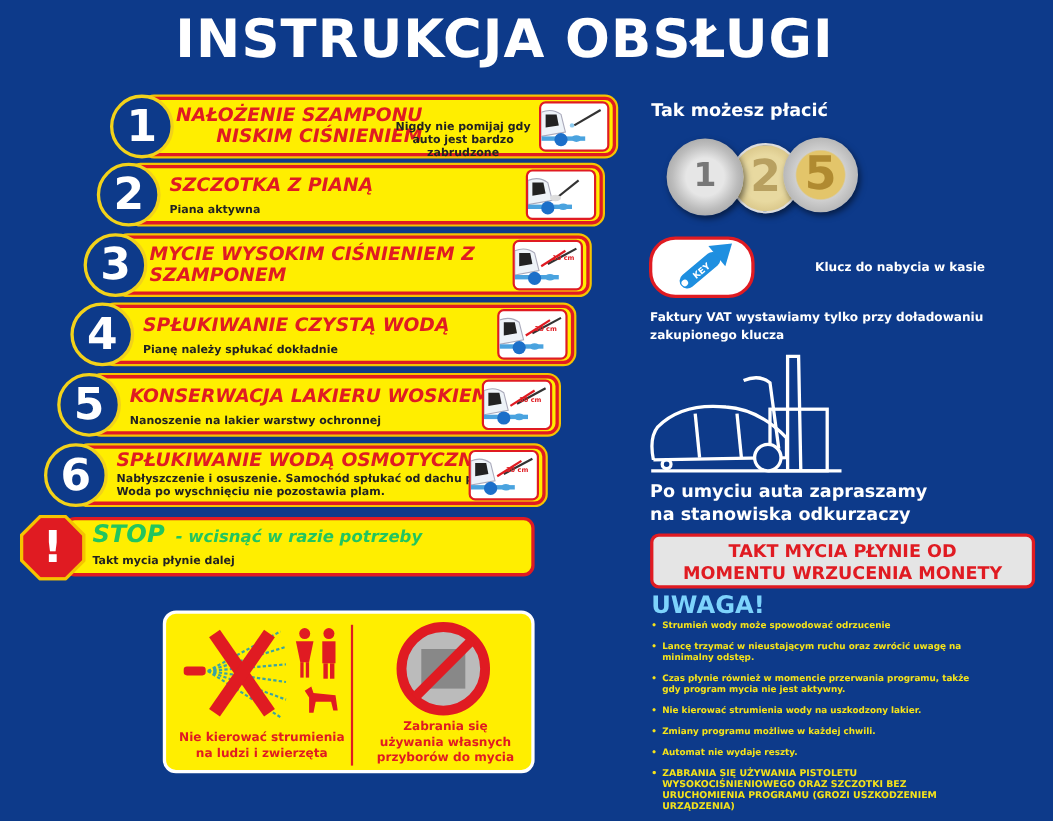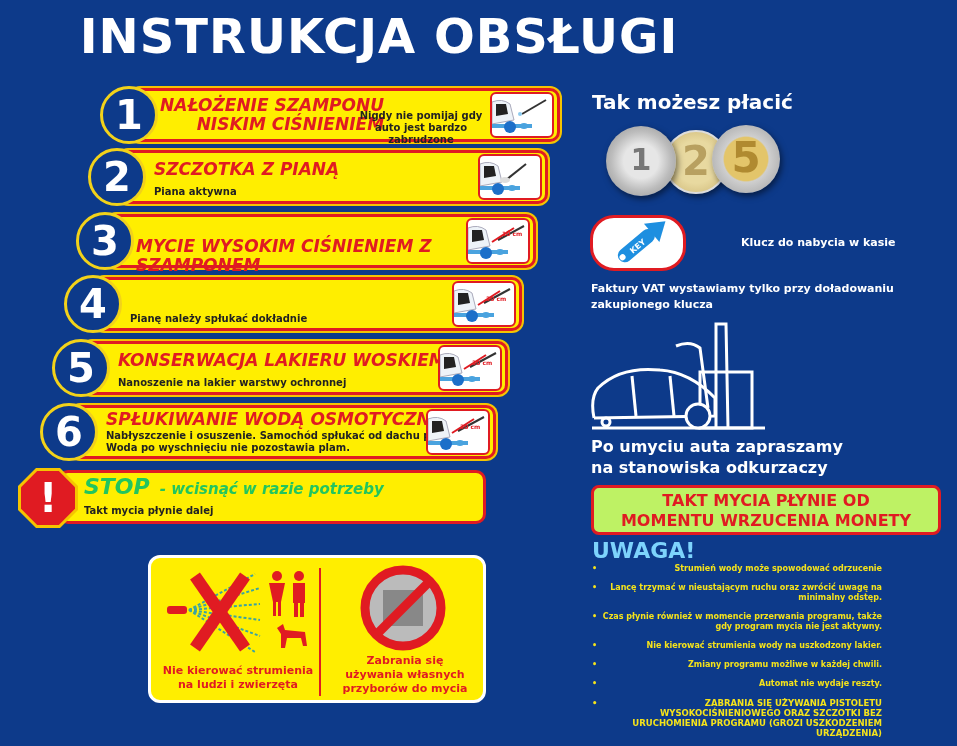--- a/index.html
+++ b/index.html
@@ -4,21 +4,21 @@
 <style>
   * { box-sizing: border-box; margin: 0; padding: 0; }
   html, body { width: 957px; height: 746px; overflow: hidden; }
   body {
     background: #0d3a8a;
     font-family: "DejaVu Sans", sans-serif;
     position: relative;
     color: #fff;
   }
   .title {
-    position: absolute; left: 0; top: 8px; width: 758px; text-align: center;
+    position: absolute; left: 0; top: 8px; width: 758px; text-align: right;
     font-family: "DejaVu Sans", sans-serif; font-weight: bold; font-size: 48px;
     letter-spacing: 1px; color: #fff;
   }
   
   .step { position: absolute; height: 54px; }
   .step .bar {
     position: absolute; left: 30px; right: 0; top: 0; bottom: 0;
     background: #ffee00; border: 3px solid #e01b22; border-radius: 10px;
     box-shadow: 0 0 0 2px #f5c400;
   }
@@ -67,34 +67,34 @@
   .warn-panel {
     position: absolute; left: 148px; top: 555px; width: 338px; height: 148px;
     background: #ffee00; border: 3px solid #fff; border-radius: 12px;
   }
   .warn-panel .divider { position: absolute; left: 168px; top: 10px; width: 2px; height: 128px; background: #e01b22; }
   .warn-panel .cap {
     position: absolute; color: #e01b22; font-weight: bold; font-size: 11px; text-align: center; line-height: 14px;
   }
 
   
-  .pay-title { position: absolute; left: 592px; top: 90px; font-weight: bold; font-size: 20px; color: #fff; text-align: right; }
+  .pay-title { position: absolute; left: 592px; top: 90px; font-weight: bold; font-size: 16px; color: #fff; text-align: right; }
   .coin { position: absolute; border-radius: 50%; text-align: center; font-weight: bold; color: #888;
     box-shadow: 2px 3px 6px rgba(0,0,0,0.5); }
   .key-box { position: absolute; left: 590px; top: 215px; width: 96px; height: 56px; background: #fff;
     border: 3px solid #e01b22; border-radius: 24px; }
   .key-label { position: absolute; left: 697px; top: 236px; font-weight: bold; font-size: 11px; margin-left: 44px; }
   .vat { position: absolute; left: 591px; top: 281px; width: 340px; font-weight: bold; font-size: 11px; line-height: 16px; }
   .vac-text { position: absolute; left: 591px; top: 436px; font-weight: bold; font-size: 16px; line-height: 21px; }
-  .takt { position: absolute; left: 591px; top: 485px; width: 350px; height: 50px; background: #bef264;
+  .takt { position: absolute; left: 591px; top: 485px; width: 350px; height: 50px; background: #e5e5e5;
     border: 3px solid #e01b22; border-radius: 8px; color: #e01b22; font-weight: bold; font-size: 16px;
     text-align: center; line-height: 20px; padding-top: 3px; }
   .uwaga-title { position: absolute; left: 592px; top: 538px; color: #7dd3fc; font-weight: bold; font-size: 22px; }
   .uwaga-list { position: absolute; left: 592px; top: 564px; width: 290px; list-style: none; }
-  .uwaga-list li { color: #f5e31a; font-weight: bold; font-size: 8px; line-height: 10px; margin-bottom: 9px; padding-left: 10px; position: relative; text-align: right; }
+  .uwaga-list li { color: #f5e31a; font-weight: bold; font-size: 8px; line-height: 10px; margin-bottom: 9px; padding-left: 10px; position: relative; }
   .uwaga-list li::before { content: "•"; position: absolute; left: 0; top: 0; }
   .uwaga-list li.caps { font-size: 8.5px; }
 </style>
 </head>
 <body>
 
 <div class="title">INSTRUKCJA OBSŁUGI</div>
 
 <div class="step" style="left:100px; top:88px; width:460px;">
   <div class="bar"></div>
@@ -134,41 +134,42 @@
       <ellipse cx="32" cy="32" rx="4" ry="3" fill="#4aa3df"></ellipse>
       <line x1="26" y1="24" x2="46" y2="8" stroke="#333" stroke-width="2"></line>
       <ellipse cx="25" cy="24" rx="5" ry="3" fill="#ddd"></ellipse>
     </svg>
   </div>
 </div>
 
 <div class="step" style="left:76px; top:214px; width:460px;">
   <div class="bar"></div>
   <div class="num">3</div>
-  <div class="head" style="left:60px; top:23px;">
+  <div class="head" style="left:60px; top:8px;">
     <div>MYCIE WYSOKIM CIŚNIENIEM Z</div>
     <div>SZAMPONEM</div>
   </div>
   <div class="pic">
     <svg width="60" height="42" viewBox="0 0 60 42">
       <path d="M0 8 Q10 4 18 10 L22 26 L0 30 Z" fill="#eef3f8" stroke="#aab" stroke-width="1"></path>
       <path d="M4 10 L14 10 L16 20 L4 22 Z" fill="#222"></path>
       <rect x="0" y="30" width="40" height="4" fill="#4aa3df"></rect>
       <circle cx="18" cy="33" r="6" fill="#1c6fc9"></circle>
       <ellipse cx="32" cy="32" rx="4" ry="3" fill="#4aa3df"></ellipse>
       <line x1="30" y1="20" x2="56" y2="6" stroke="#333" stroke-width="2"></line>
       <path d="M24 22 L46 8" stroke="#e01b22" stroke-width="2"></path>
       <text x="34" y="16" font-size="6" fill="#e01b22" font-weight="bold">10 cm</text>
     </svg>
   </div>
 </div>
 
 <div class="step" style="left:64px; top:277px; width:458px;">
   <div class="bar"></div>
   <div class="num">4</div>
+  <div class="head" style="top:10px;">SPŁUKIWANIE CZYSTĄ WODĄ</div>
   <div class="sub">Pianę należy spłukać dokładnie</div>
   <div class="pic">
     <svg width="60" height="42" viewBox="0 0 60 42">
       <path d="M0 8 Q10 4 18 10 L22 26 L0 30 Z" fill="#eef3f8" stroke="#aab" stroke-width="1"></path>
       <path d="M4 10 L14 10 L16 20 L4 22 Z" fill="#222"></path>
       <rect x="0" y="30" width="40" height="4" fill="#4aa3df"></rect>
       <circle cx="18" cy="33" r="6" fill="#1c6fc9"></circle>
       <ellipse cx="32" cy="32" rx="4" ry="3" fill="#4aa3df"></ellipse>
       <line x1="30" y1="20" x2="56" y2="6" stroke="#333" stroke-width="2"></line>
       <path d="M24 22 L46 8" stroke="#e01b22" stroke-width="2"></path>

